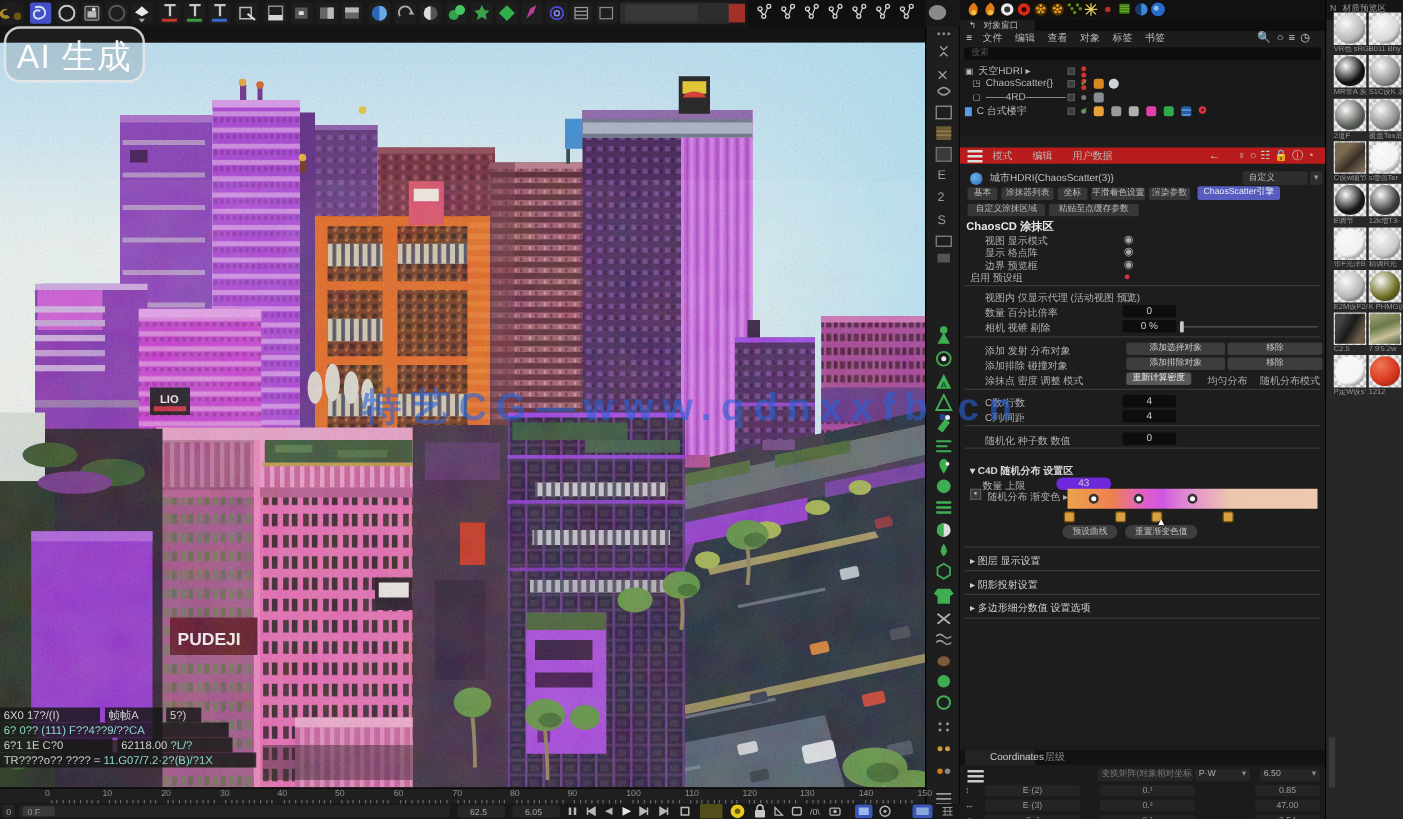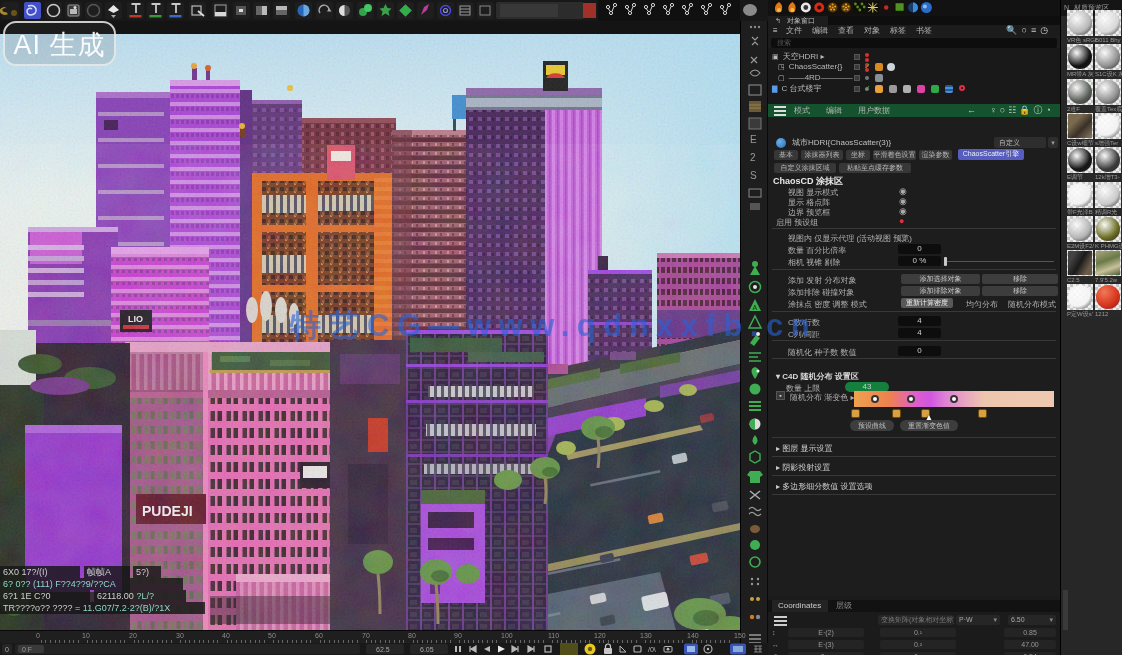--- a/index.html
+++ b/index.html
@@ -665,21 +665,21 @@
     </div>
     <div class="abs" style="left:3px;top:38px;width:286px;height:10px;background:#0d0d0d;border-radius:2px;color:#555;font-size:7px;line-height:10px;"><span style="margin-left:6px;">搜索</span></div>
     <div class="abs" style="left:0;top:48px;width:292px;height:60px;background:#191919;"></div>
 
     <div class="trow" style="top:52px;"><span class="ticn" style="color:#bbb;">▣</span><span class="tname">天空HDRI ▸</span><span class="tsq"></span><span class="dot r"></span><span class="dot r2"></span></div>
     <div class="trow" style="top:62px;"><span class="ticn" style="margin-left:10px;color:#bbb;">◳</span><span class="tname">ChaosScatter{}</span><span class="tsq"></span><span class="dot r"></span><span class="dot r2"></span><span class="chk">✓</span><span class="cic" style="left:107px;background:#d88a20;"></span><span class="cic" style="left:119px;background:#cfd4da;border-radius:50%;"></span></div>
     <div class="trow" style="top:73px;"><span class="ticn" style="margin-left:10px;color:#bbb;">▢</span><span class="tname">——4RD————</span><span class="tsq"></span><span class="dot g"></span><span class="cic" style="left:107px;background:#8a8f96;"></span></div>
     <div class="trow" style="top:84px;"><span class="ticn" style="color:#5a9ae8;">▇</span><span class="tname">C 台式楼宇</span><span class="tsq"></span><span class="dot g"></span><span class="chk">✓</span>
       <span class="cic" style="left:107px;background:#e8a03a;"></span><span class="cic" style="left:121px;background:#9a9a9a;"></span><span class="cic" style="left:135px;background:#b0b0b0;"></span><span class="cic" style="left:149px;background:#e040a8;"></span><span class="cic" style="left:163px;background:#2faa4a;"></span><span class="cic" style="left:177px;background:repeating-linear-gradient(0deg,#4a90d8 0 2px,#2a5a9a 2px 4px);"></span><span class="cic" style="left:191px;background:#111;border:2px solid #e03048;border-radius:50%;width:6px;height:6px;"></span></div>
 
-    <div class="abs" style="left:0;top:104px;width:292px;height:13px;background:#14532d;color:#b5b5b5;font-size:8px;line-height:13px;">
+    <div class="abs" style="left:0;top:118px;width:292px;height:13px;background:#b91c1c;color:#b5b5b5;font-size:8px;line-height:13px;">
       <span style="display:inline-block;margin-left:6px;width:14px;"><span style="display:block;width:12px;height:2px;background:#ddd;margin:2px 0;"></span><span style="display:block;width:12px;height:2px;background:#ddd;margin:2px 0;"></span><span style="display:block;width:12px;height:2px;background:#ddd;"></span></span>
       <span style="position:absolute;left:26px;top:0;">模式</span><span style="position:absolute;left:58px;top:0;">编辑</span><span style="position:absolute;left:90px;top:0;">用户数据</span>
       <span style="position:absolute;right:6px;top:0;color:#c8c8c8;font-size:9px;letter-spacing:3px;">←&nbsp; ♀○☷<span style="color:#e8b54a;">🔒</span>ⓘ◔</span>
     </div>
     <div class="abs" style="left:0;top:135px;width:292px;height:14px;background:#1d1d1d;">
       <span class="abs" style="left:8px;top:3px;width:10px;height:10px;border-radius:50%;background:radial-gradient(circle at 35% 35%,#6ab0e8,#2a6ab8);"></span>
       <span class="abs" style="left:24px;top:2px;color:#c0c0c0;font-size:8px;">城市HDRI{ChaosScatter(3)}</span>
       <span class="abs" style="left:226px;top:2px;width:52px;height:11px;background:#2e2e2e;border-radius:2px;color:#bbb;font-size:7px;line-height:11px;"><span style="margin-left:5px;">自定义</span></span>
       <span class="abs" style="left:280px;top:2px;width:10px;height:11px;background:#2e2e2e;border-radius:2px;color:#999;font-size:7px;line-height:11px;text-align:center;">▾</span>
     </div>
@@ -727,21 +727,21 @@
     <span class="alab" style="left:20px;top:317px;">C数/行数</span>
       <span class="afield" style="left:130px;top:316px;">4</span>
     <span class="alab" style="left:20px;top:329px;">C列/间距</span>
       <span class="afield" style="left:130px;top:328px;">4</span>
     <div class="hline" style="top:340px;"></div>
     <span class="alab" style="left:20px;top:347px;">随机化 种子数 数值</span>
       <span class="afield" style="left:130px;top:346px;">0</span>
     <div class="hline" style="top:358px;"></div>
     <span class="alab" style="left:8px;top:371px;color:#d8d8d8;font-weight:bold;">▾ C4D 随机分布 设置区</span>
     <span class="alab" style="left:18px;top:383px;">数量 上限</span>
-      <span class="abs" style="left:77px;top:382px;width:44px;height:10px;background:#15803d;border-radius:5px;color:#ccc;font-size:8px;line-height:10px;text-align:center;">43</span>
+      <span class="abs" style="left:77px;top:382px;width:44px;height:10px;background:#6d28d9;border-radius:5px;color:#ccc;font-size:8px;line-height:10px;text-align:center;">43</span>
     <span class="abs" style="left:8px;top:391px;width:9px;height:9px;background:#383838;border:1px solid #555;color:#ccc;font-size:7px;line-height:8px;text-align:center;">▪</span>
     <span class="alab" style="left:22px;top:392px;">随机分布 渐变色 ▸</span>
     <div class="abs" style="left:86px;top:391px;width:200px;height:16px;background:linear-gradient(90deg,#eda24e 0%,#ee8050 18%,#e060c8 30%,#d055e0 38%,#dd7fd4 45%,#e8a2c2 55%,#edc6ae 65%,#eec9b0 100%);"></div>
     <span class="gknob" style="left:103px;top:395px;"></span>
     <span class="gknob" style="left:139px;top:395px;"></span>
     <span class="gknob" style="left:182px;top:395px;"></span>
     <span class="glock" style="left:83px;top:409px;"></span>
     <span class="glock" style="left:124px;top:409px;"></span>
     <span class="glock" style="left:153px;top:409px;"></span>
     <span class="glock" style="left:210px;top:409px;"></span>
@@ -751,21 +751,21 @@
     <div class="hline" style="top:437px;"></div>
     <span class="alab" style="left:8px;top:443px;color:#cfcfcf;">▸ 图层 显示设置</span>
     <div class="hline" style="top:456px;"></div>
     <span class="alab" style="left:8px;top:462px;color:#cfcfcf;">▸ 阴影投射设置</span>
     <div class="hline" style="top:475px;"></div>
     <span class="alab" style="left:8px;top:481px;color:#cfcfcf;">▸ 多边形细分数值 设置选项</span>
     <div class="hline" style="top:494px;"></div>
 
     <div class="abs" style="left:0;top:596px;width:292px;height:59px;background:#1b1b1b;"></div>
     <div class="abs" style="left:0;top:600px;width:292px;height:12px;background:#121212;"></div>
-    <div class="abs" style="left:4px;top:600px;width:56px;height:12px;background:#232323;color:#ccc;font-size:8px;line-height:12px;"><span style="margin-left:6px;">Coordinates</span></div>
+    <div class="abs" style="left:4px;top:600px;width:56px;height:12px;background:#232323;color:#ccc;font-size:8px;line-height:12px;"><span style="margin-left:20px;">Coordinates</span></div>
     <div class="abs" style="left:62px;top:600px;width:34px;height:12px;color:#888;font-size:8px;line-height:12px;"><span style="margin-left:6px;">层级</span></div>
     <div class="abs" style="left:6px;top:616px;width:13px;height:9px;">
         <span style="display:block;width:13px;height:2px;background:#ccc;margin-bottom:2px;"></span>
         <span style="display:block;width:13px;height:2px;background:#ccc;margin-bottom:2px;"></span>
         <span style="display:block;width:13px;height:2px;background:#ccc;"></span>
       </div>
     <span class="cfield" style="left:110px;top:615px;width:76px;color:#777;">变换矩阵(对象相对坐标)</span>
     <span class="cfield" style="left:188px;top:615px;width:44px;">P·W <span style="float:right;color:#888;">▾</span></span>
     <span class="cfield" style="left:240px;top:615px;width:48px;">6.50 <span style="float:right;color:#888;">▾</span></span>
     <div class="crow" style="top:628px;">

